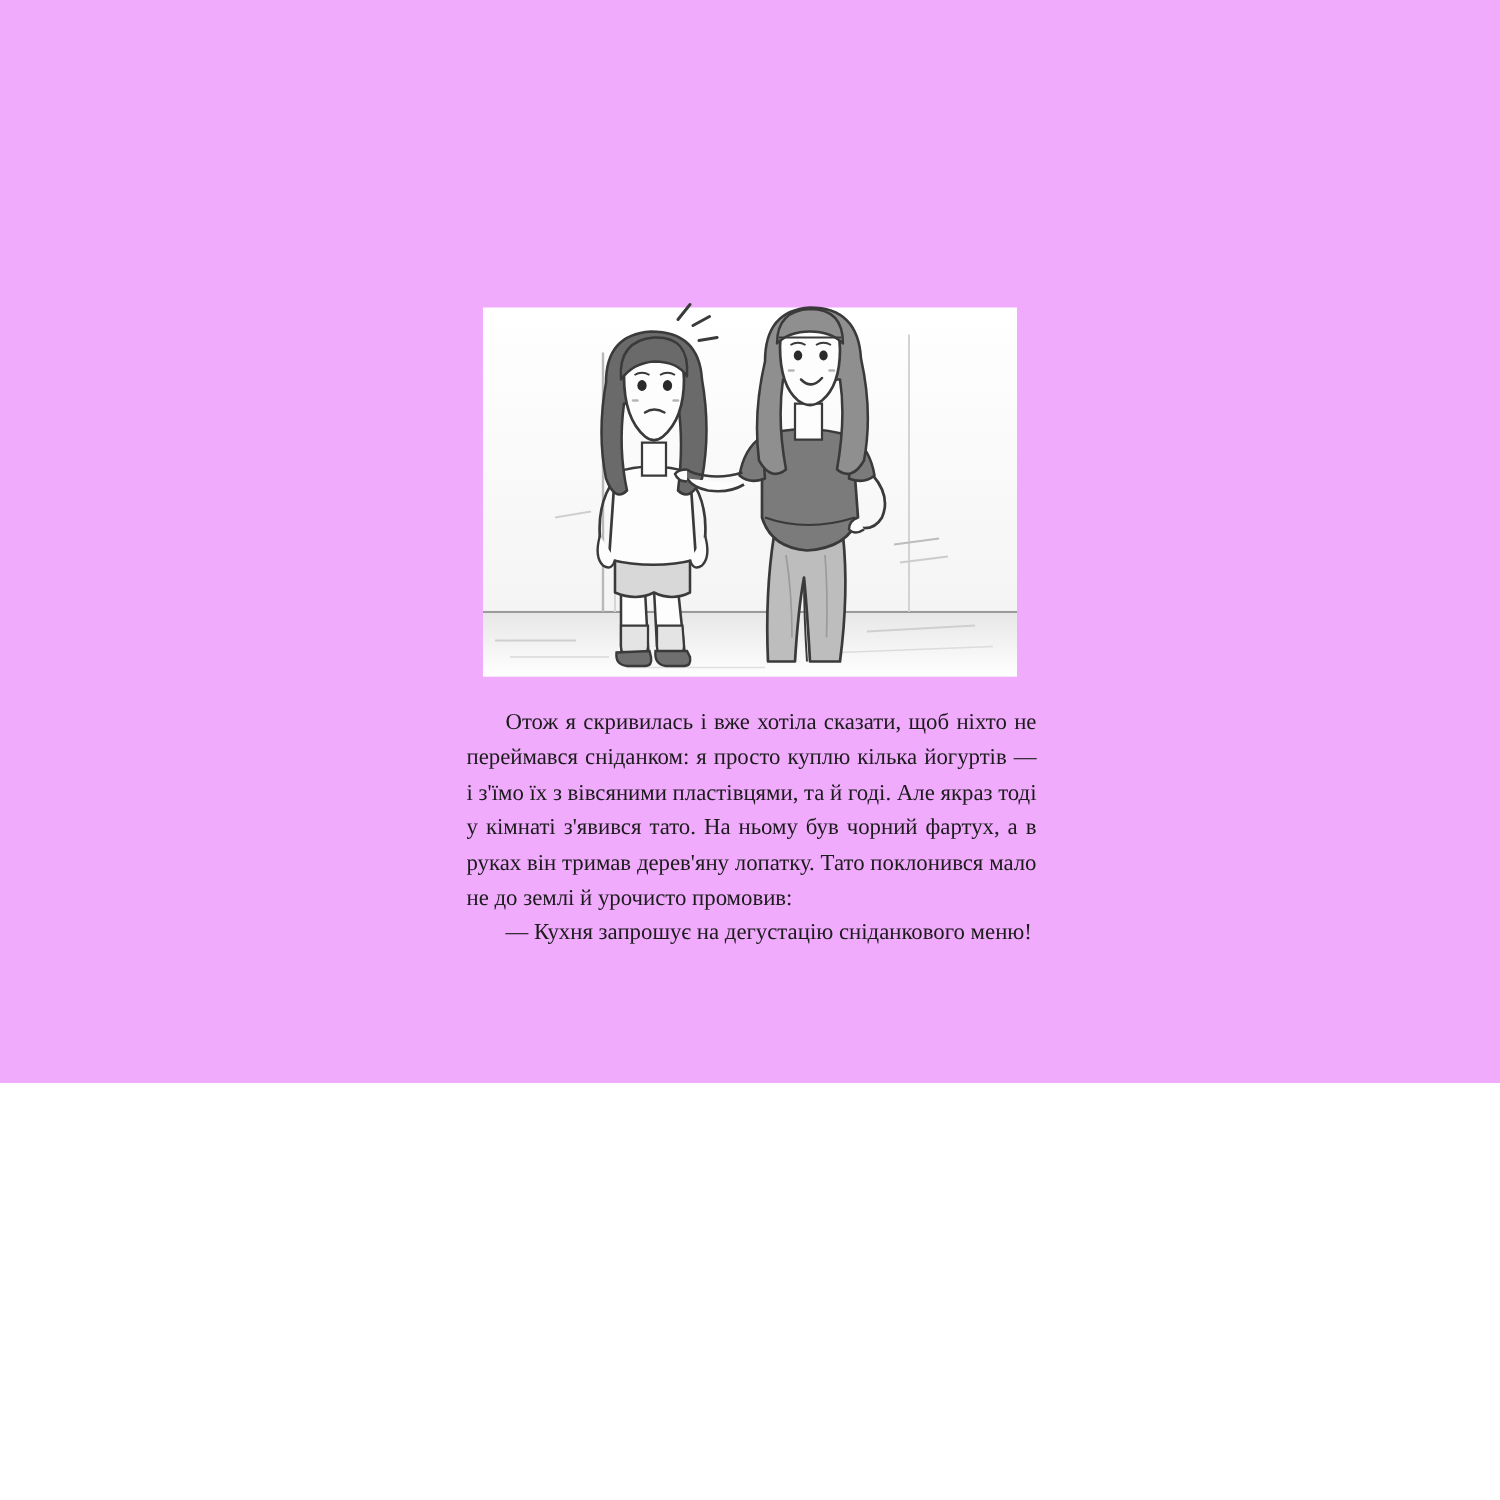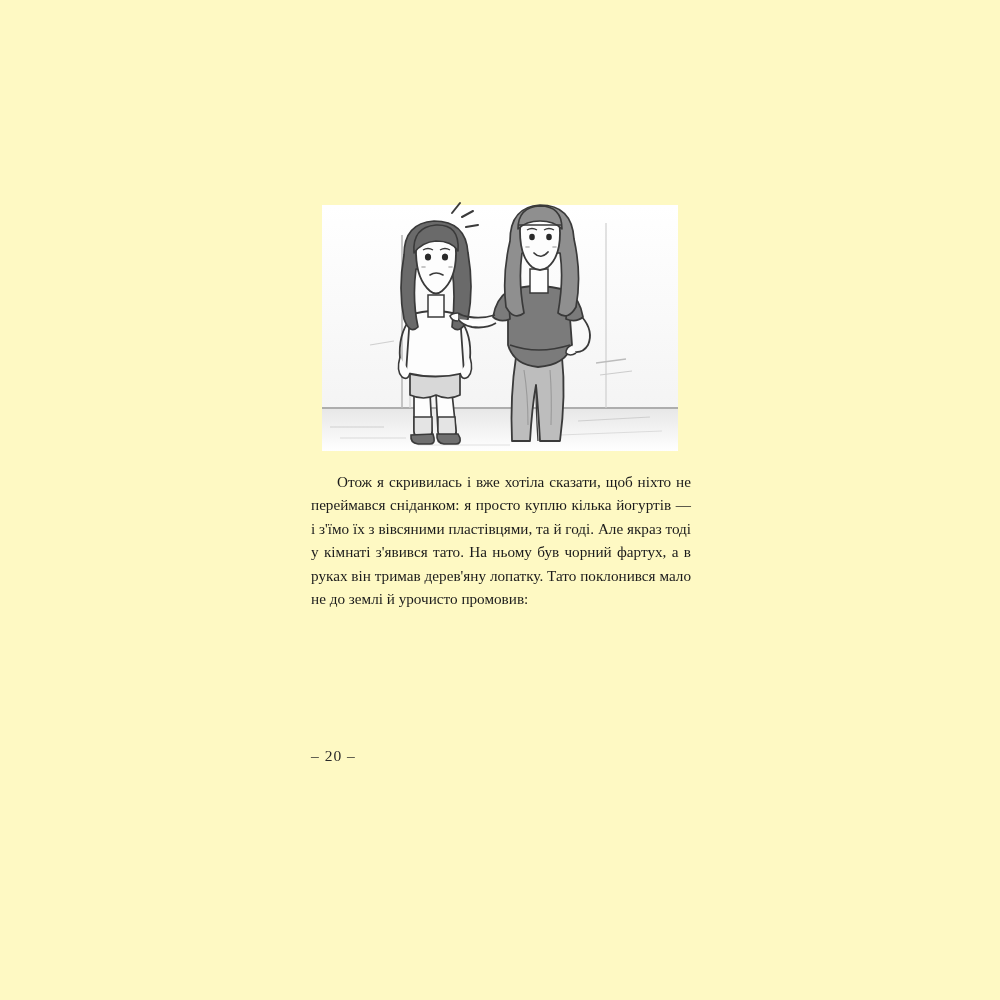--- a/index.html
+++ b/index.html
@@ -7,22 +7,22 @@
     padding: 0;
     width: 1000px;
     height: 1000px;
     background: #ffffff;
     font-family: "Liberation Serif", serif;
   }
 
   .page {
     position: relative;
     width: 1000px;
-    height: 1000px;
-    background: #fef9c3;
+    height: 722px;
+    background: #f0abfc;
     overflow: hidden;
   }
 
   
   .illustration {
     position: absolute;
     left: 310px;
     top: 195px;
     width: 380px;
     height: 265px;
@@ -186,17 +186,18 @@
       <g>
         <path d="M286 168 L316 164" stroke="#bcbcbc" stroke-width="1.3"></path>
         <path d="M290 180 L322 176" stroke="#cccccc" stroke-width="1.2"></path>
         <path d="M60 150 L84 146" stroke="#cfcfcf" stroke-width="1.2"></path>
       </g>
     </svg>
   </div>
 
   <div class="text-block">
     <p>Отож я скривилась і вже хотіла сказати, щоб ніхто не переймався сніданком: я просто куплю кілька йогуртів — і з'їмо їх з вівсяними пластівцями, та й годі. Але якраз тоді у кімнаті з'явився тато. На ньому був чорний фартух, а в руках він тримав дерев'яну лопатку. Тато поклонився мало не до землі й урочисто промовив:</p>
+    <p class="dialogue">— Кухня запрошує на дегустацію сніданкового меню!</p>
   </div>
 
   <div class="page-number">– 20 –</div>
 
 </div>
 
 </body></html>

